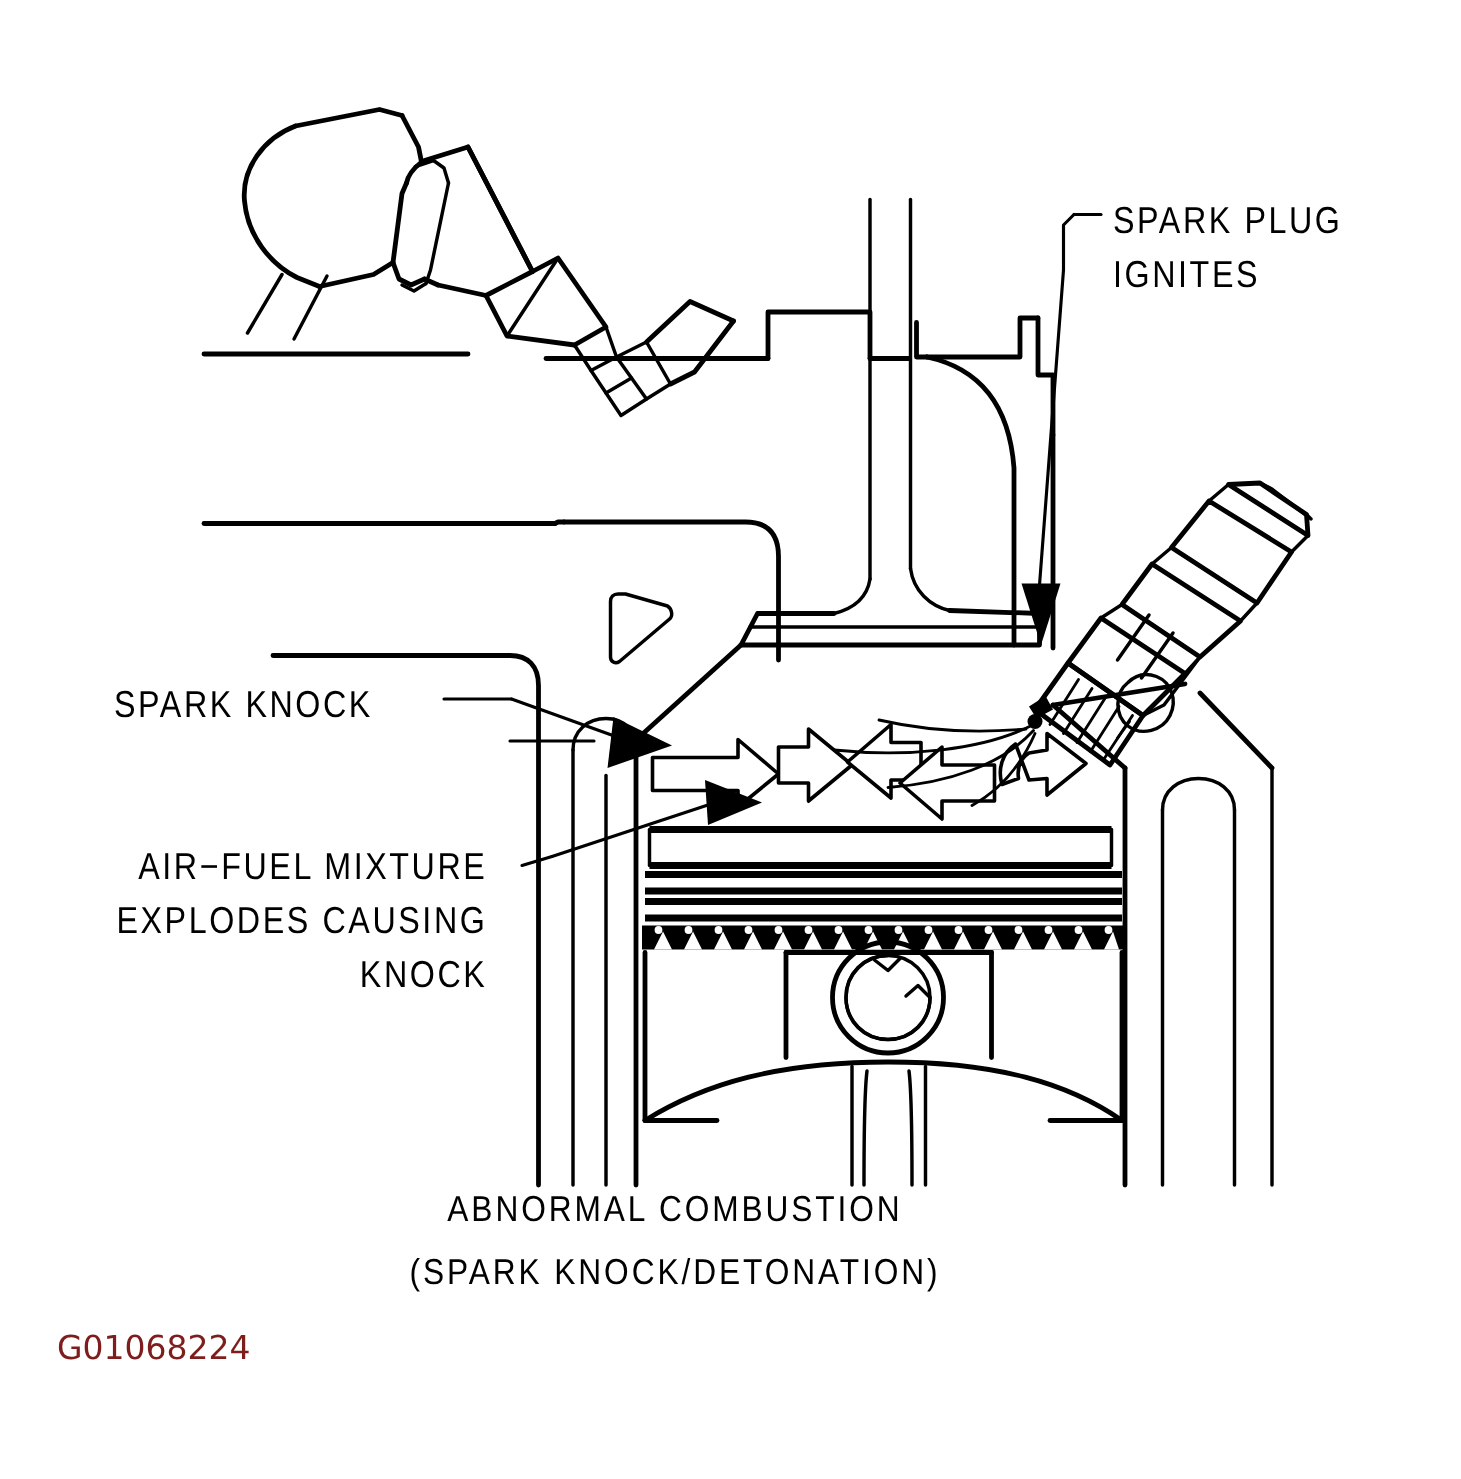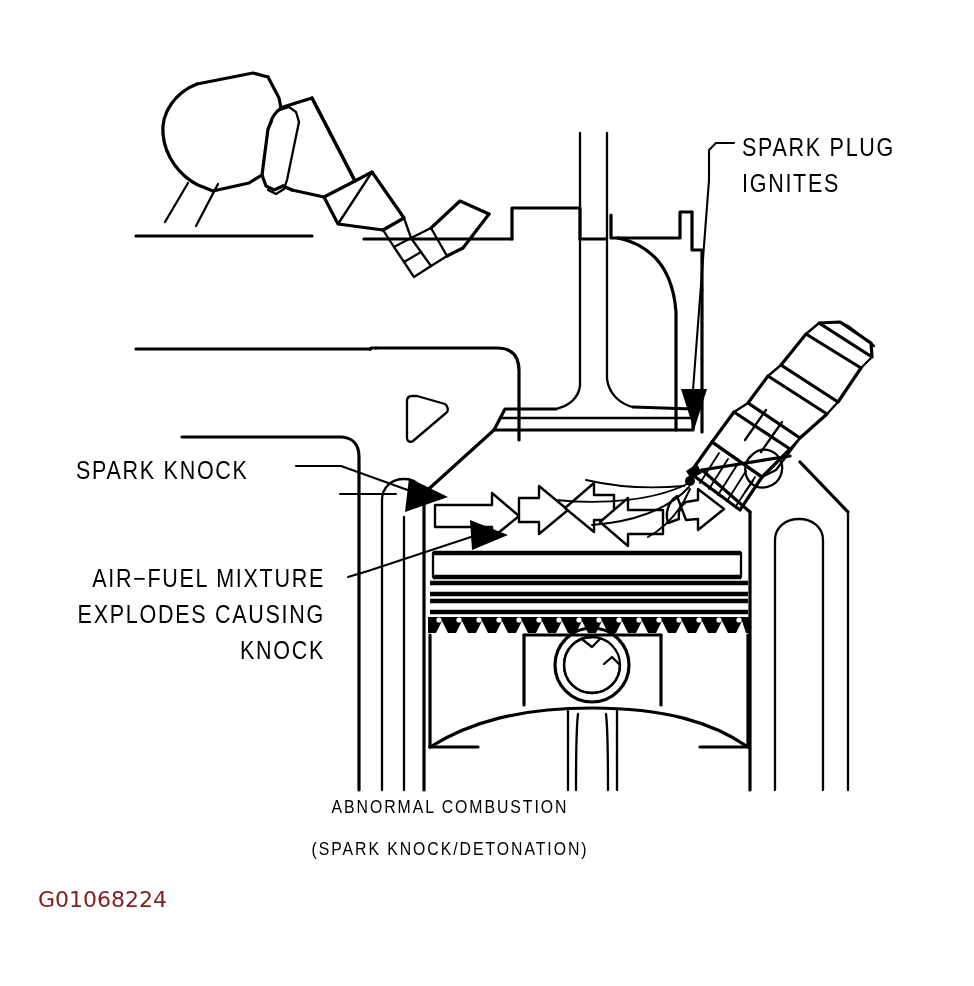--- a/index.html
+++ b/index.html
@@ -109,21 +109,21 @@
     width: 336px;
   }
   #label-air-fuel .line { display: block; }
   #caption-block {
     position: absolute;
     left: 0;
     top: 786px;
     width: 900px;
     text-align: center;
     font-family: "Liberation Sans", sans-serif;
-    font-size: 18px;
+    font-size: 24px;
     letter-spacing: 2.2px;
     line-height: 42px;
     color: #000000;
   }
   #caption-block .cap {
     display: block;
     transform: scaleX(0.88);
   }
   #figure-id {
     position: absolute;

